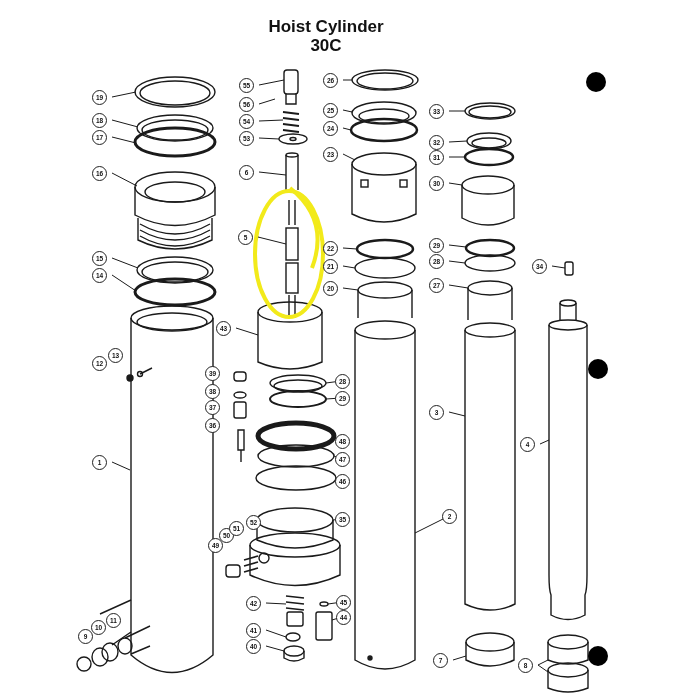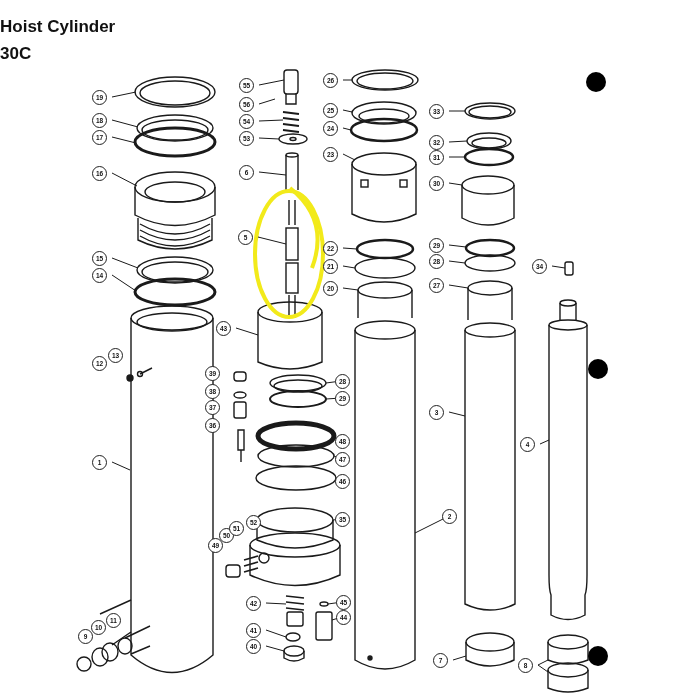--- a/index.html
+++ b/index.html
@@ -1,21 +1,21 @@
 <!DOCTYPE html>
 <html><head>
 <meta charset="utf-8">
 <style>
   html, body { margin: 0; padding: 0; background: #ffffff; }
   body { width: 700px; height: 700px; position: relative; overflow: hidden;
          font-family: "Liberation Sans", sans-serif; }
-  .title { position: absolute; left: 0; width: 652px; text-align: left;
+  .title { position: absolute; left: 0; width: 652px; text-align: center;
            font-weight: bold; font-size: 17px; color: #111; line-height: 20px; }
   .title.l1 { top: 17px; }
-  .title.l2 { top: 44px; }
+  .title.l2 { top: 36px; }
   svg.diagram { position: absolute; left: 0; top: 0; }
   .callout { position: absolute; width: 13px; height: 13px; border: 1.4px solid #222;
              border-radius: 50%; background: #fff; font-size: 6.5px; font-weight: bold;
              color: #111; text-align: center; line-height: 13px;
              font-family: "Liberation Sans", sans-serif; }
   .dot { position: absolute; width: 20px; height: 20px; border-radius: 50%; background: #000; }
 </style>
 </head>
 <body>
 

